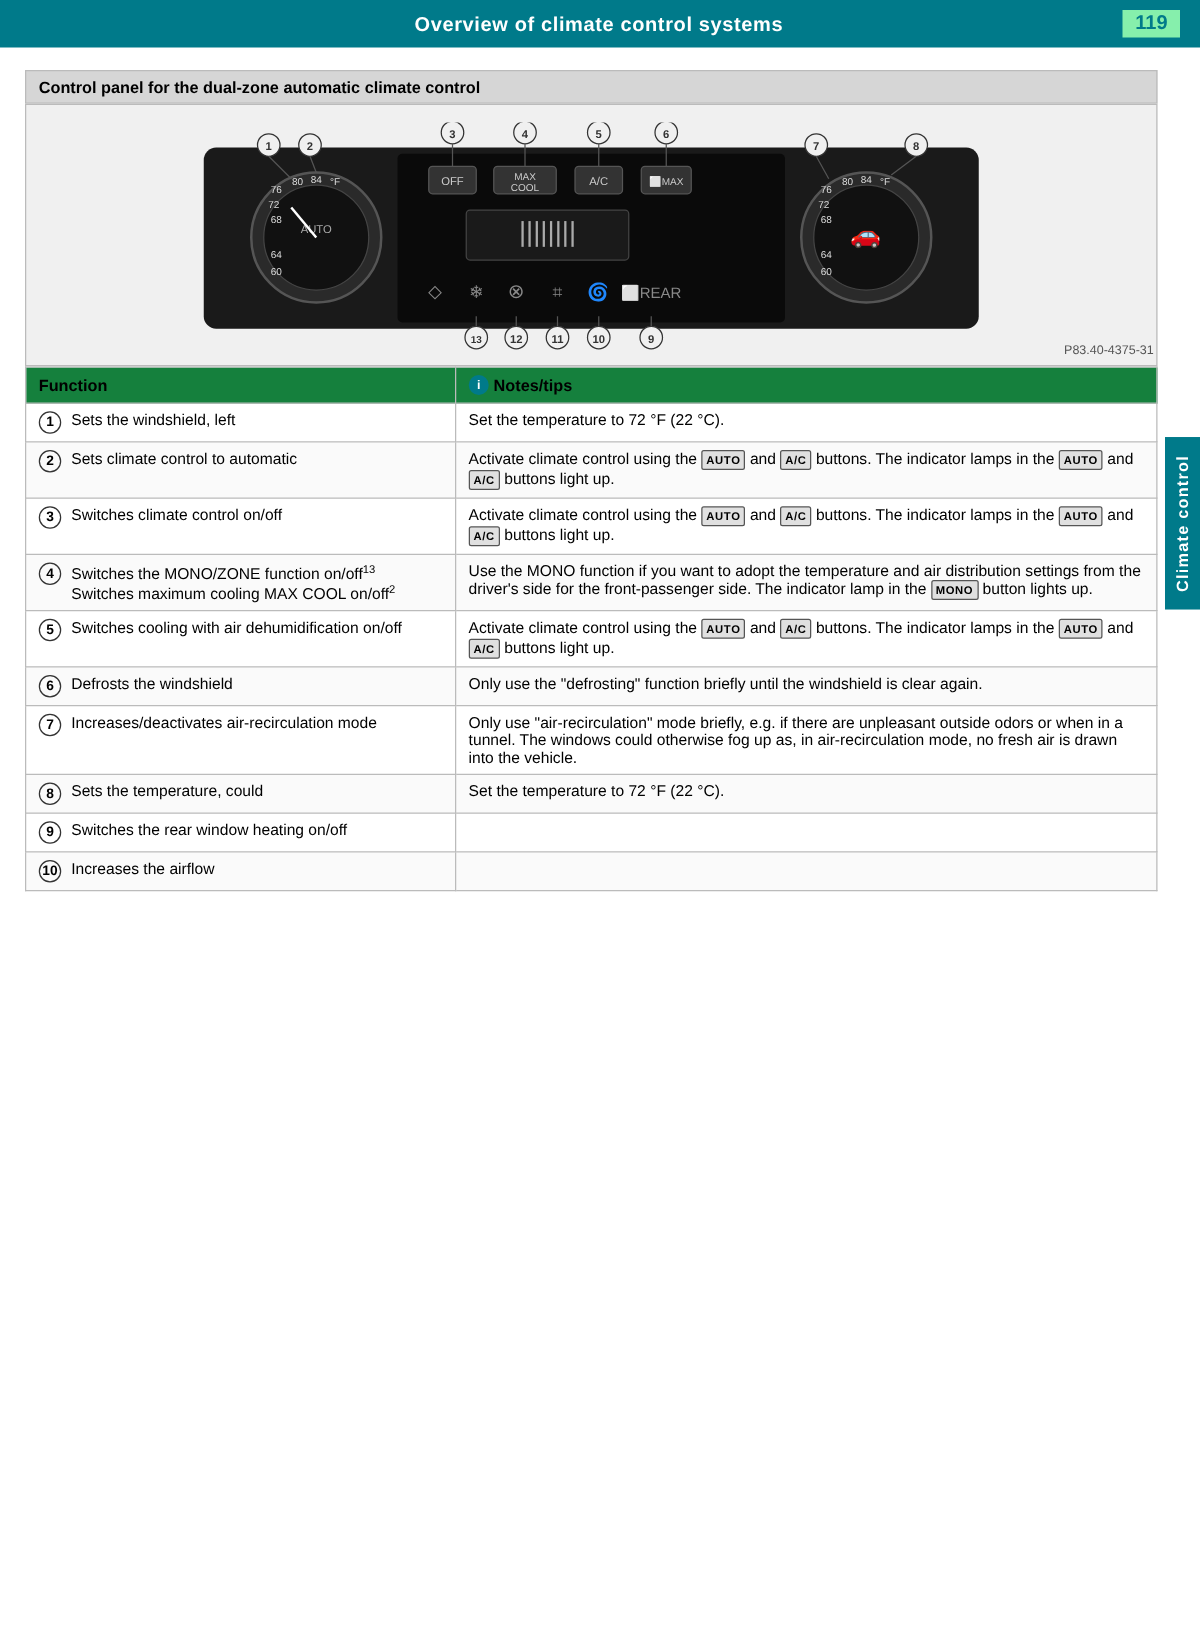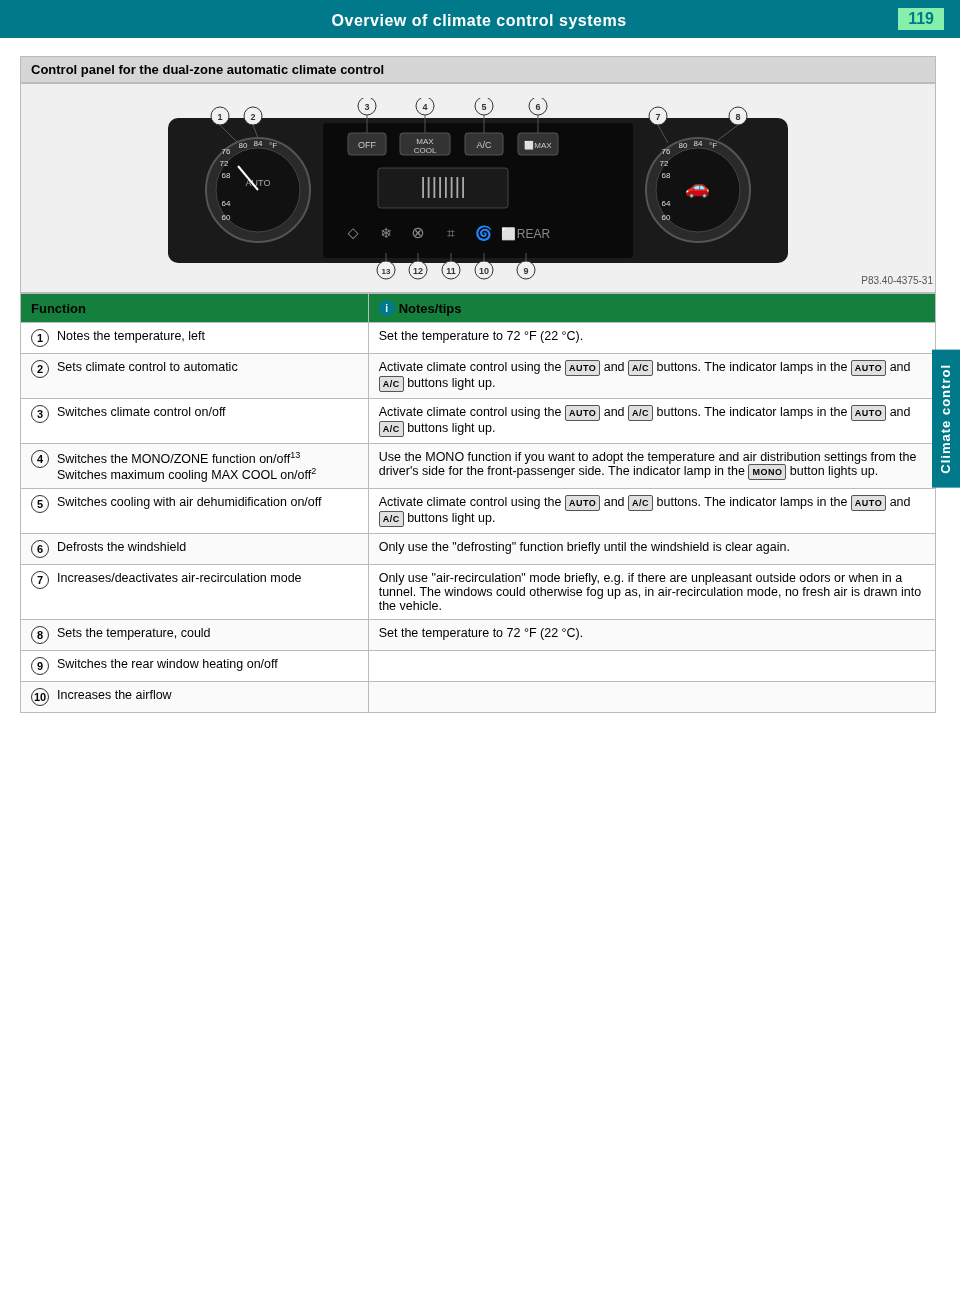--- a/index.html
+++ b/index.html
@@ -52,21 +52,21 @@
       transform: rotate(180deg);
       font-size: 13px;
       font-weight: bold;
       padding: 14px 6px;
       letter-spacing: 1px;
       z-index: 10;
     }
 
     
     .main-content {
-      padding: 18px 24px 18px 20px;
+      padding: 18px 34px 18px 20px;
     }
 
     
     .panel-title-box {
       background: #d6d6d6;
       border: 1px solid #bbb;
       padding: 5px 10px;
       font-weight: bold;
       font-size: 13px;
       margin-bottom: 0;
@@ -336,21 +336,21 @@
           </span>
         </th>
       </tr>
     </thead>
     <tbody>
 
       <tr>
         <td>
           <div class="fn-cell">
             <span class="circle-num">1</span>
-            <span>Notes the temperature, left</span>
+            <span>Sets the windshield, left</span>
           </div>
         </td>
         <td>Set the temperature to 72 °F (22 °C).</td>
       </tr>
 
       <tr>
         <td>
           <div class="fn-cell">
             <span class="circle-num">2</span>
             <span>Sets climate control to automatic</span>

